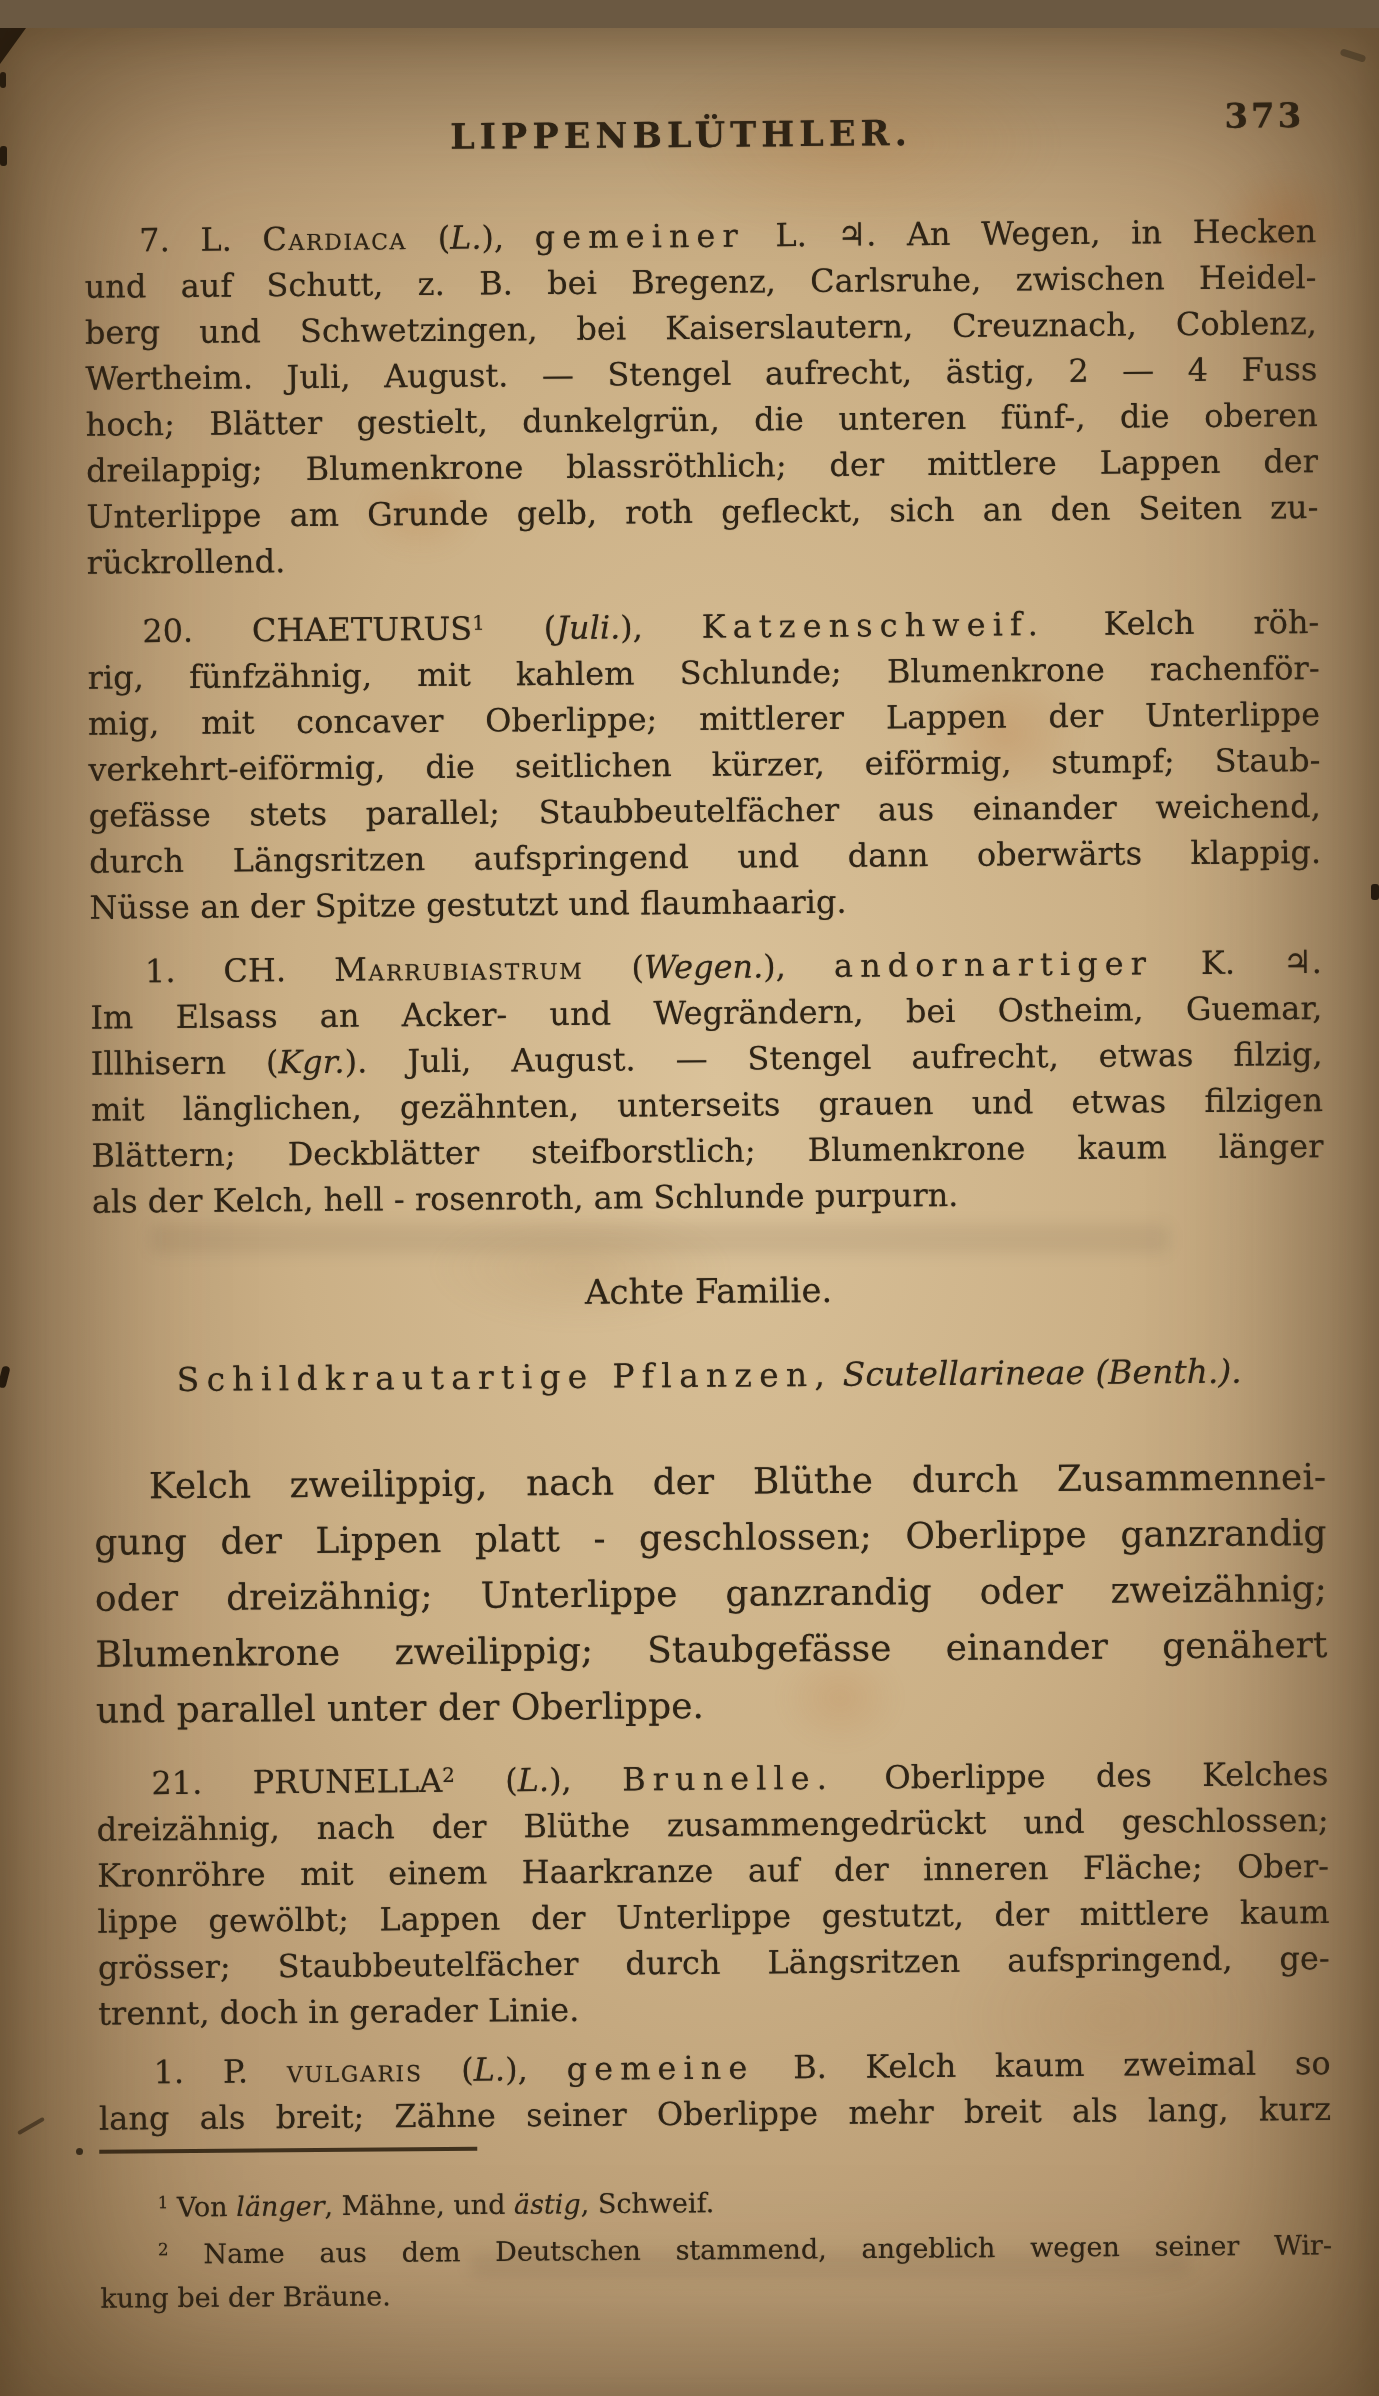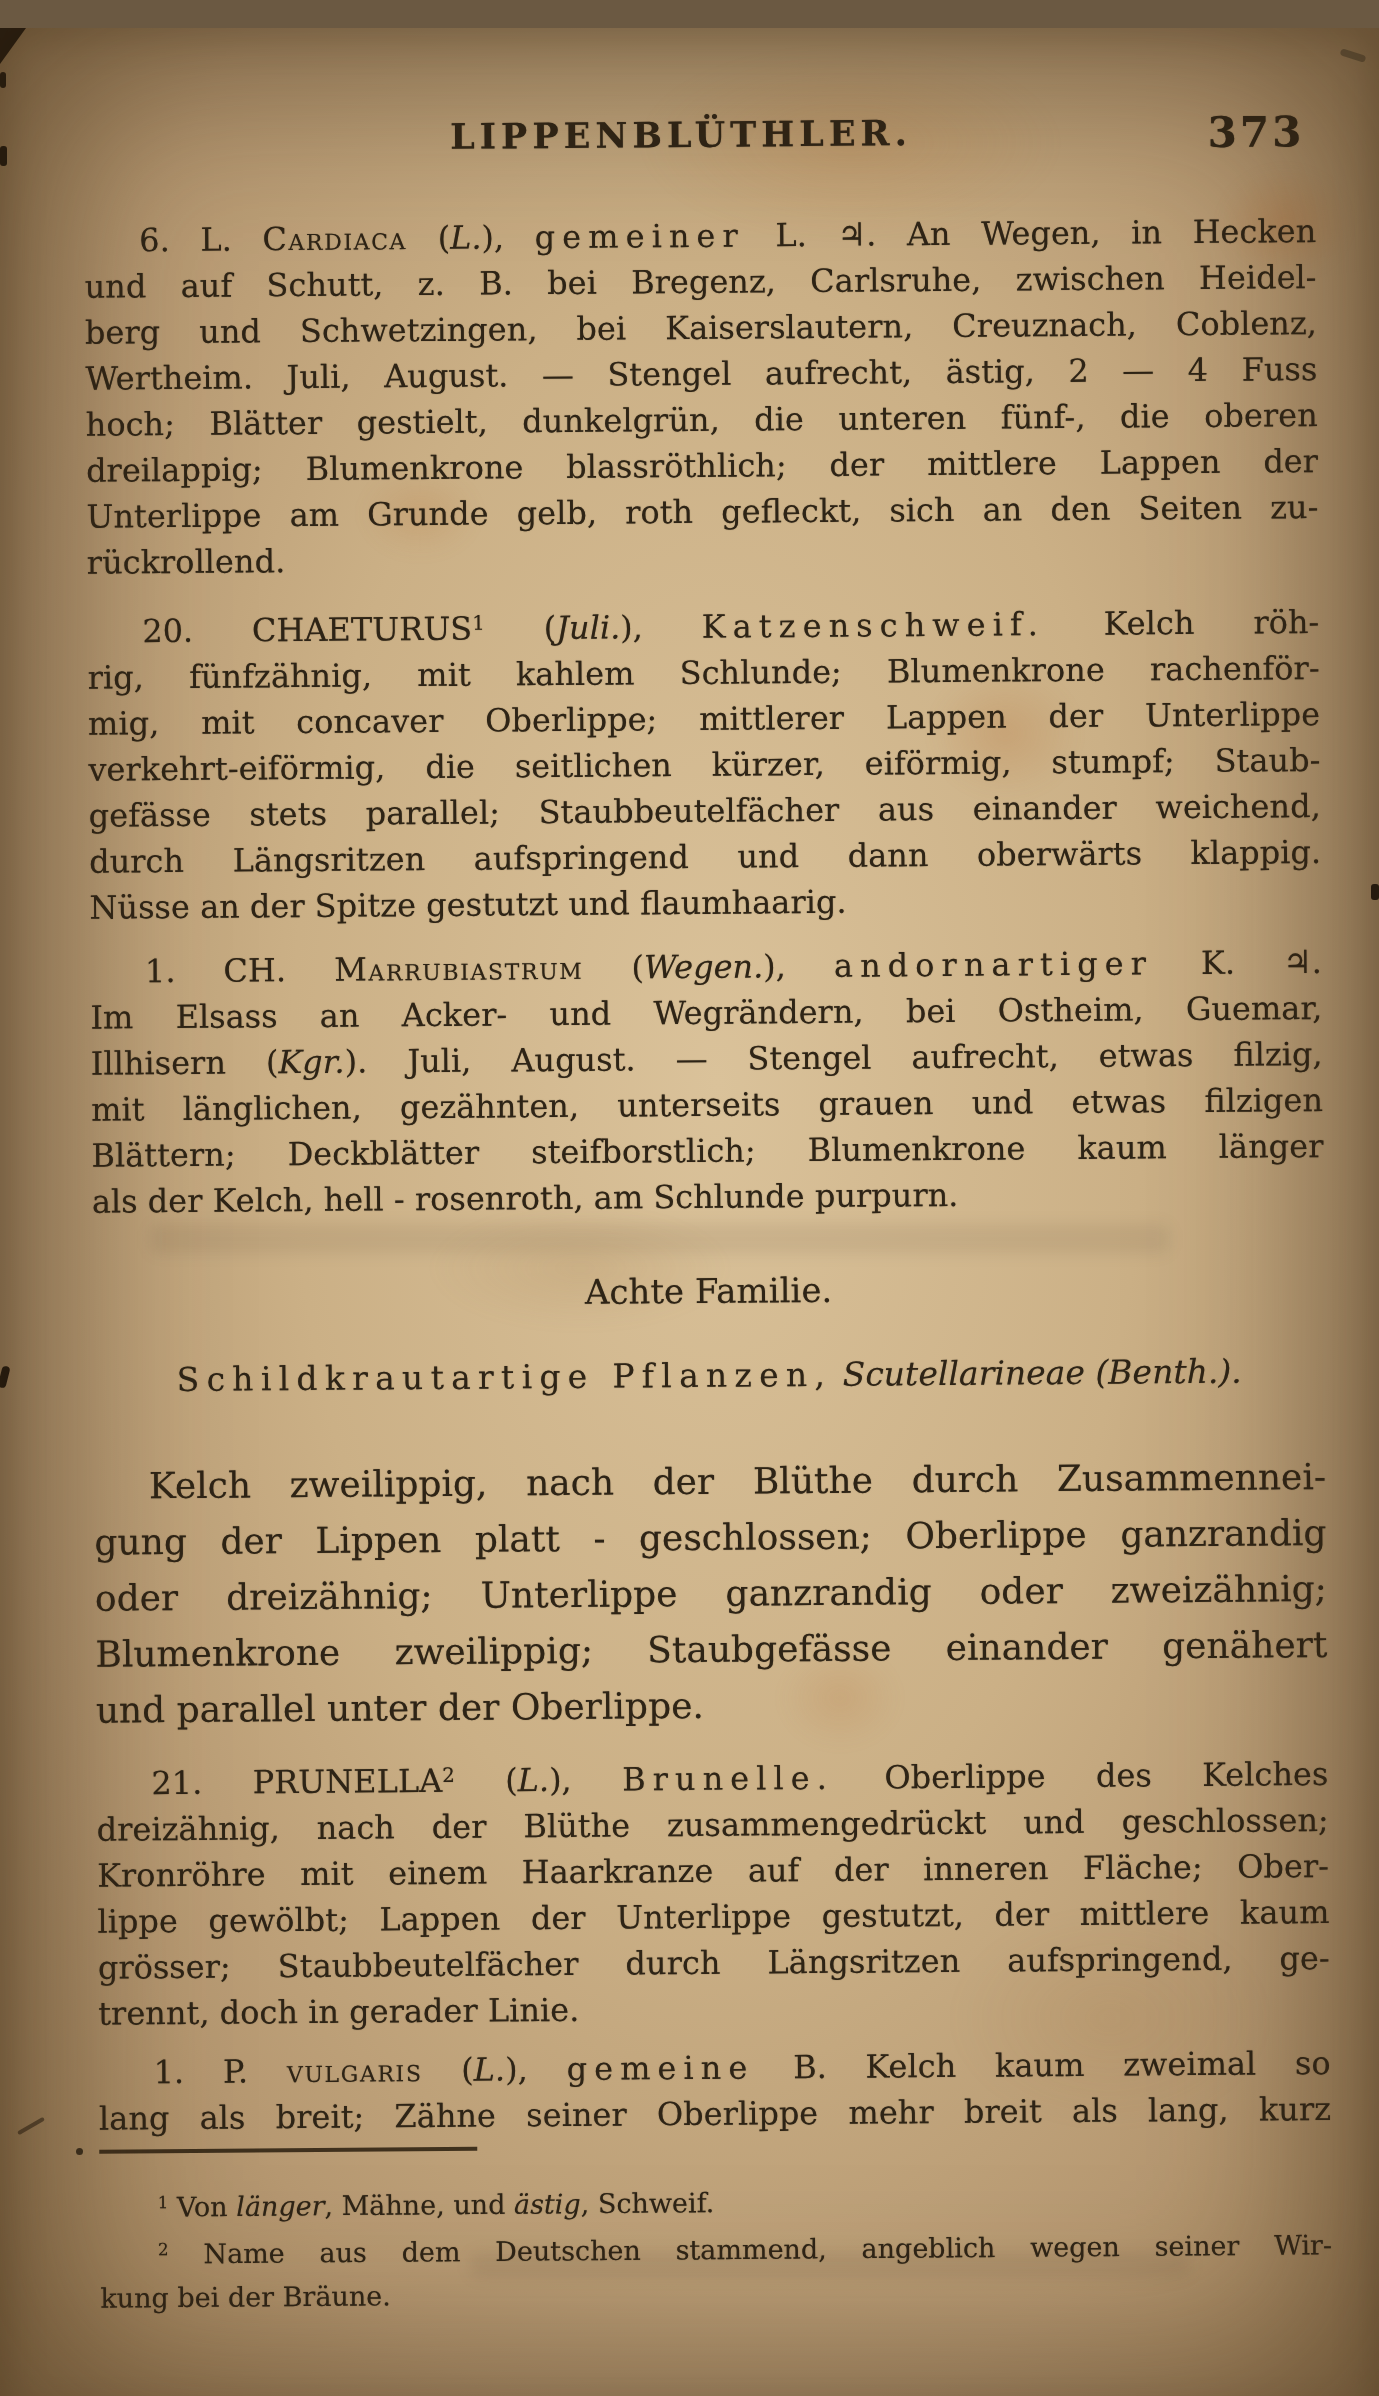--- a/index.html
+++ b/index.html
@@ -8,21 +8,21 @@
     font-family:"DejaVu Serif",serif;color:#2e2416;
     background:radial-gradient(ellipse at 52% 44%, #dac29a 0%, #cbb086 42%, #b69871 72%, #987a52 100%);
     margin-top:28px;
   }
   .vignette{position:absolute;inset:0;pointer-events:none;
     box-shadow:inset 0 0 170px 55px rgba(58,40,20,.50), inset 0 0 36px 10px rgba(58,40,20,.22);}
   .sheet{position:absolute;inset:0;transform:rotate(-0.45deg);transform-origin:50% 50%;}
   .running-title{position:absolute;top:86px;left:0;width:100%;text-align:center;
     font-size:35px;font-weight:bold;letter-spacing:5px;
     text-shadow:0 0 1px rgba(40,30,18,.6);}
-  .page-number{position:absolute;top:84px;right:66px;font-size:42px;font-weight:bold;letter-spacing:3px;
+  .page-number{position:absolute;top:72px;right:66px;font-size:34px;font-weight:bold;letter-spacing:3px;
     text-shadow:0 0 1px rgba(40,30,18,.6);}
   .content{position:absolute;left:92px;top:185px;width:1232px;
     text-shadow:0 0 1px rgba(42,32,18,.55);}
   .blk{font-size:32px;line-height:46px;}
   .p-first{margin-top:0;}
   .p-std{margin-top:18px;}
   .fam-title{margin-top:46px;font-size:34px;line-height:50px;}
   .fam-sub{margin-top:34px;font-size:33px;line-height:52px;}
   .p-large{margin-top:52px;font-size:36px;line-height:56px;}
   .p-after-large{margin-top:17px;}
@@ -75,21 +75,21 @@
   <div class="stain s6"></div>
   <div class="stain s7"></div>
   <div class="ghost g1"></div>
   <div class="ghost g2"></div>
 
   <div class="sheet">
     <div class="running-title">LIPPENBLÜTHLER.</div>
     <div class="page-number">373</div>
     <div class="content">
         <div class="blk p-first">
-          <div class="line ind full"><span>6. L. </span><span class="sc">Cardiaca</span><span> (</span><span class="it">L.</span><span>), </span><span class="g">gemeiner</span><span> L. </span><span class="jup">♃</span><span>. An Wegen, in Hecken</span></div>
+          <div class="line ind full"><span>7. L. </span><span class="sc">Cardiaca</span><span> (</span><span class="it">L.</span><span>), </span><span class="g">gemeiner</span><span> L. </span><span class="jup">♃</span><span>. An Wegen, in Hecken</span></div>
           <div class="line full"><span>und auf Schutt, z. B. bei Bregenz, Carlsruhe, zwischen Heidel-</span></div>
           <div class="line full"><span>berg und Schwetzingen, bei Kaiserslautern, Creuznach, Coblenz,</span></div>
           <div class="line full"><span>Wertheim. Juli, August. — Stengel aufrecht, ästig, 2 — 4 Fuss</span></div>
           <div class="line full"><span>hoch; Blätter gestielt, dunkelgrün, die unteren fünf-, die oberen</span></div>
           <div class="line full"><span>dreilappig; Blumenkrone blassröthlich; der mittlere Lappen der</span></div>
           <div class="line full"><span>Unterlippe am Grunde gelb, roth gefleckt, sich an den Seiten zu-</span></div>
           <div class="line lastl"><span>rückrollend.</span></div>
         </div>
         <div class="blk p-std">
           <div class="line ind full"><span>20. CHAETURUS</span><span class="sup">1</span><span> (</span><span class="it">Juli.</span><span>), </span><span class="g">Katzenschweif.</span><span> Kelch röh-</span></div>

